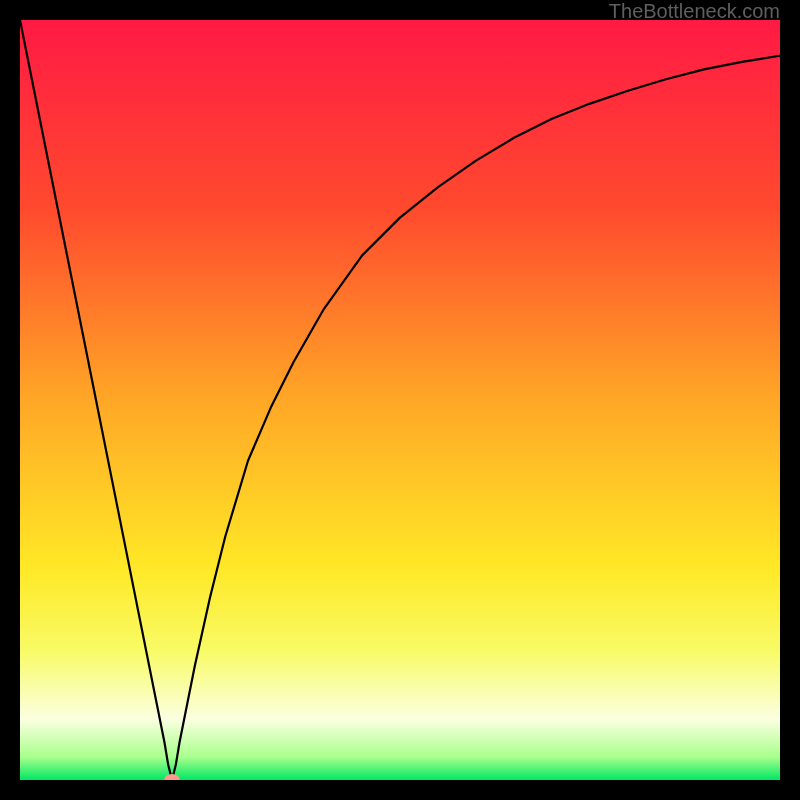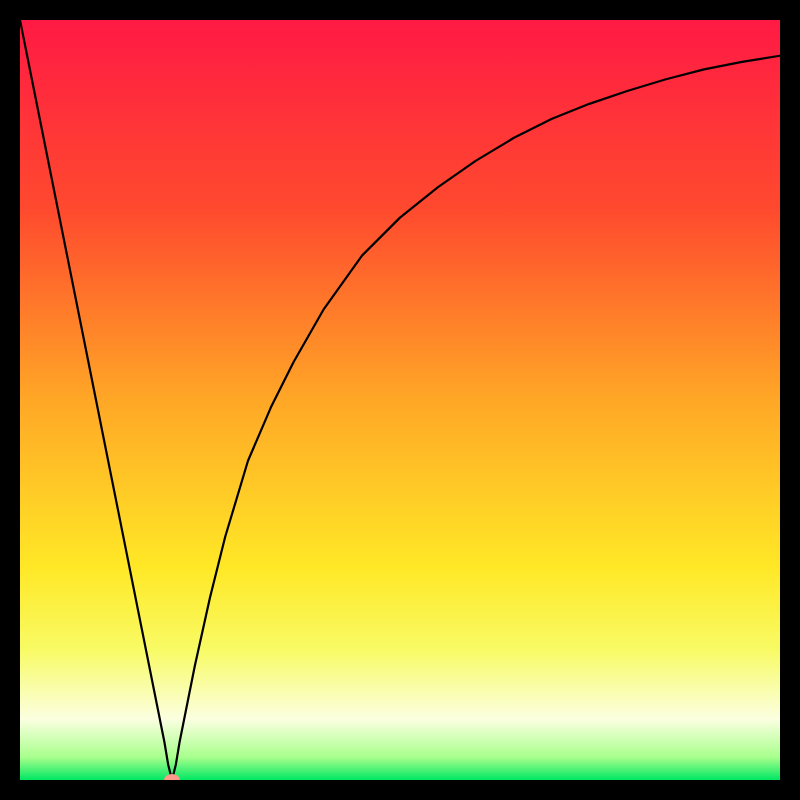--- a/index.html
+++ b/index.html
@@ -33,20 +33,21 @@
     z-index: 10;
   }
   svg {
     display: block;
   }
 </style>
 </head>
 <body>
 
 <div class="chart-container">
+  <div class="attribution">TheBottleneck.com</div>
   <div class="plot-area">
     <svg id="plot-svg" width="760" height="760" viewBox="0 0 760 760">
         <defs>
           <linearGradient id="bg-grad" x1="0" y1="0" x2="0" y2="1">
             <stop offset="0%" stop-color="#ff1a44"></stop>
             <stop offset="25%" stop-color="#ff4a2e"></stop>
             <stop offset="50%" stop-color="#ffa726"></stop>
             <stop offset="72%" stop-color="#ffe826"></stop>
             <stop offset="83%" stop-color="#f8fb66"></stop>
             <stop offset="92%" stop-color="#fbffe0"></stop>

